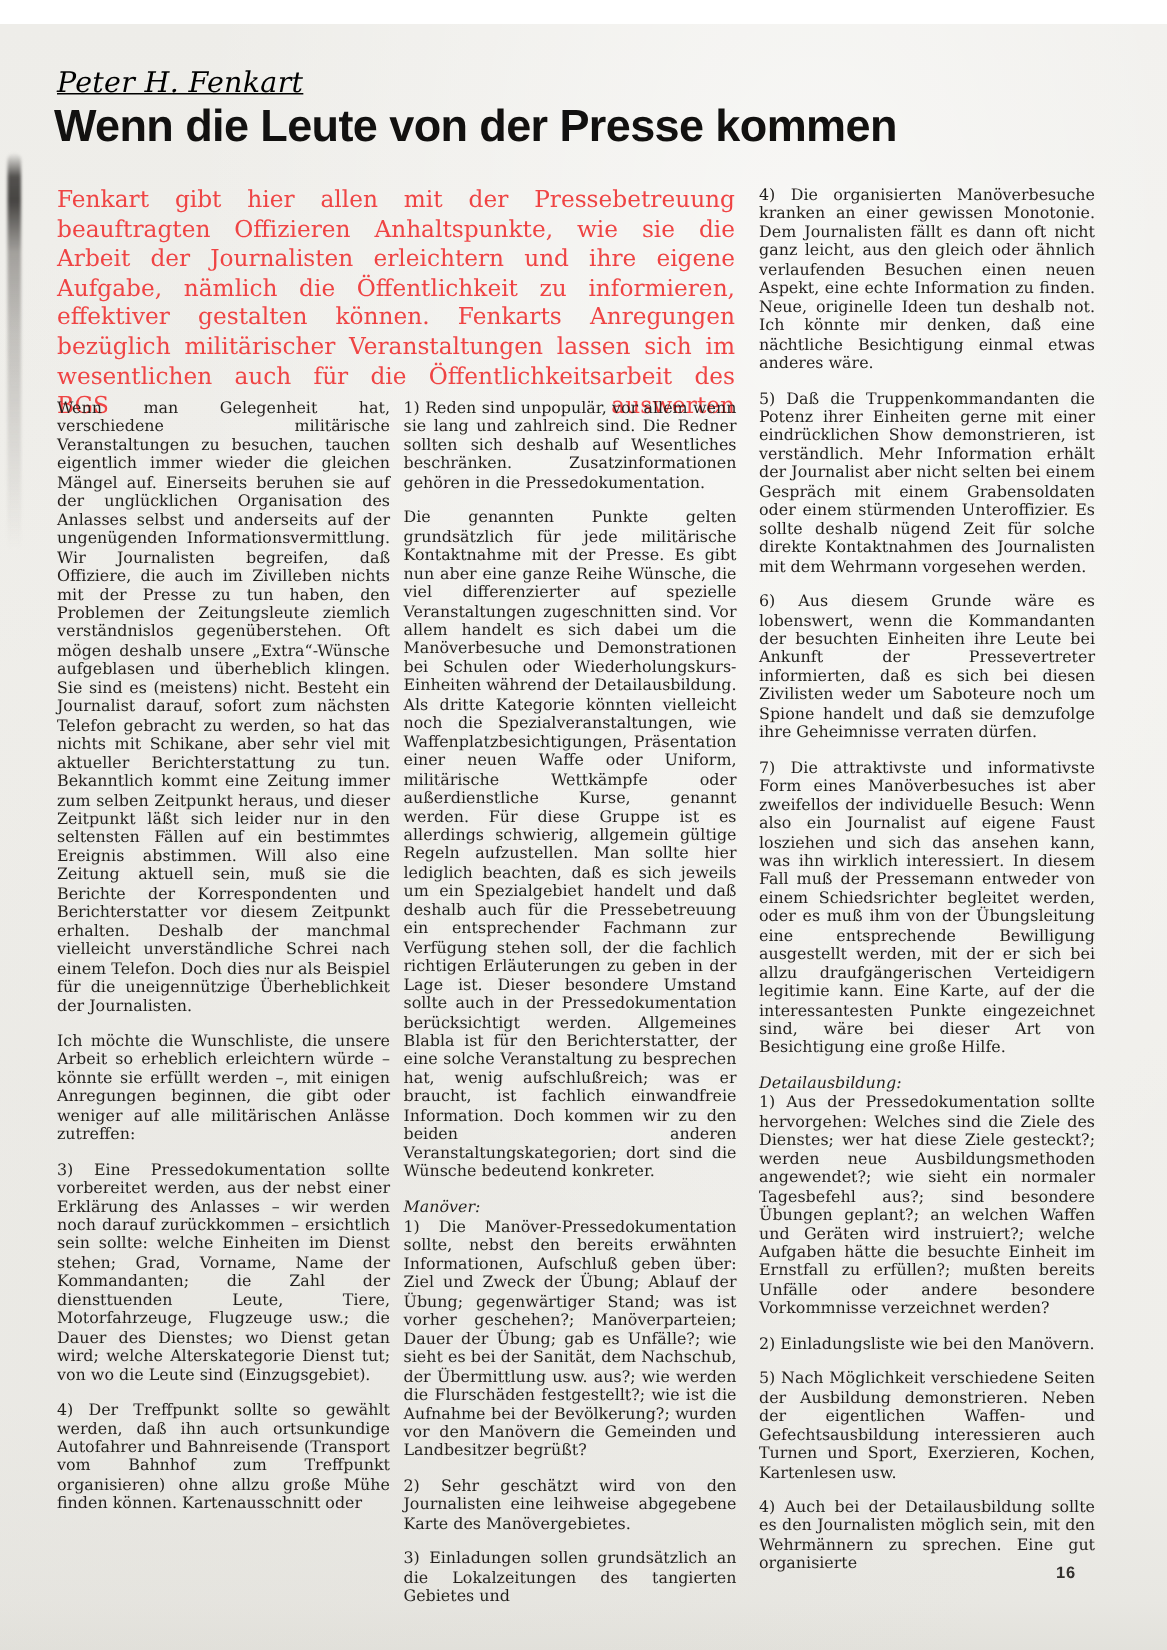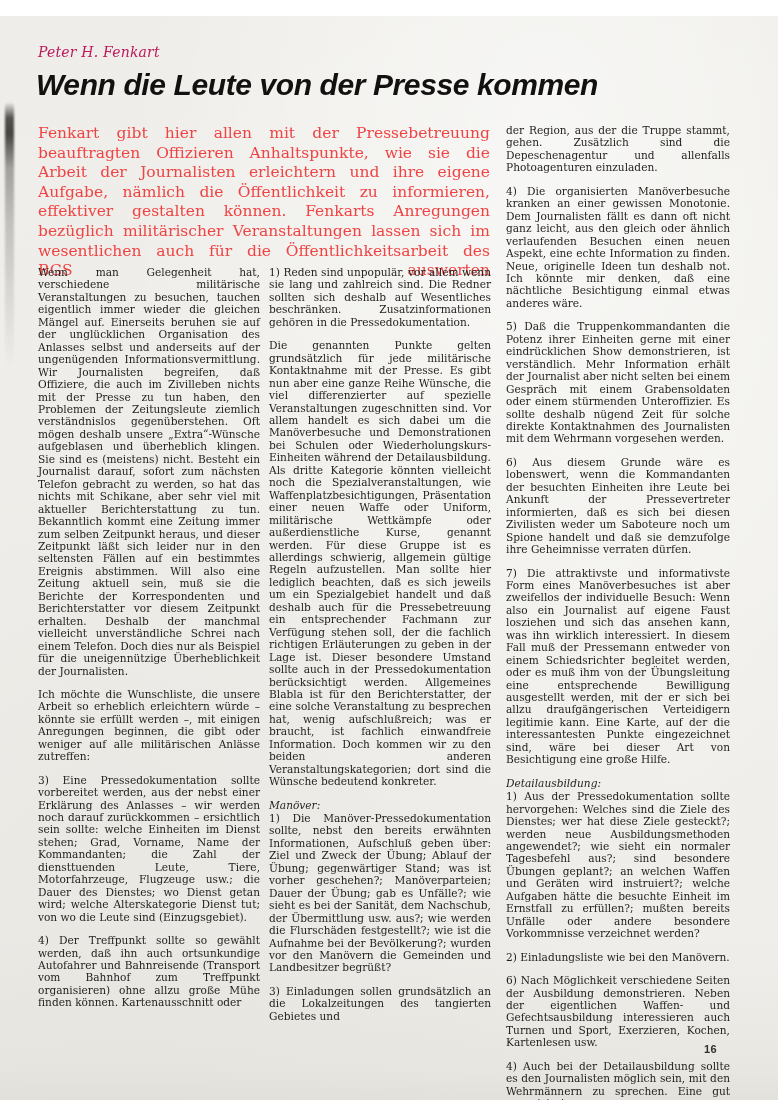--- a/index.html
+++ b/index.html
@@ -25,29 +25,29 @@
       rgba(40,38,36,0.85) 12%,
       rgba(70,66,62,0.45) 25%,
       rgba(90,86,82,0.30) 45%,
       rgba(110,106,102,0.18) 70%,
       rgba(120,116,112,0.0) 100%);
     border-radius:5px;
     filter:blur(1px);
   }
   .author{
     position:absolute;left:38px;top:44px;width:460px;
-    font-style:italic;font-size:14px;color:#be185d;
+    font-style:italic;font-size:19px;color:#000000;
     letter-spacing:0.2px;
+    text-decoration:underline;
   }
   .title{
     position:absolute;left:36px;top:68px;width:720px;
     font-family:"Liberation Sans", sans-serif;
     font-weight:bold;font-size:30px;letter-spacing:-0.4px;
     color:#121110;
-    font-style:italic;
   }
   .lead{
     position:absolute;left:38px;top:124px;width:452px;
     font-size:15.5px;line-height:19.6px;
     color:#ef4444;
     text-align:justify;text-align-last:justify;
     word-spacing:2px;
   }
   .col{
     position:absolute;width:222px;
@@ -86,29 +86,29 @@
   <p>Ich möchte die Wunschliste, die unsere Arbeit so erheblich erleichtern würde – könnte sie erfüllt werden –, mit einigen Anregungen beginnen, die gibt oder weniger auf alle militärischen Anlässe zutreffen:</p>
   <p>3) Eine Pressedokumentation sollte vorbereitet werden, aus der nebst einer Erklärung des Anlasses – wir werden noch darauf zurückkommen – ersichtlich sein sollte: welche Einheiten im Dienst stehen; Grad, Vorname, Name der Kommandanten; die Zahl der diensttuenden Leute, Tiere, Motorfahrzeuge, Flugzeuge usw.; die Dauer des Dienstes; wo Dienst getan wird; welche Alterskategorie Dienst tut; von wo die Leute sind (Einzugsgebiet).</p>
   <p>4) Der Treffpunkt sollte so gewählt werden, daß ihn auch ortsunkundige Autofahrer und Bahnreisende (Transport vom Bahnhof zum Treffpunkt organisieren) ohne allzu große Mühe finden können. Kartenausschnitt oder</p>
 </div>
 
 <div class="col" id="col2">
   <p>1) Reden sind unpopulär, vor allem wenn sie lang und zahlreich sind. Die Redner sollten sich deshalb auf Wesentliches beschränken. Zusatzinformationen gehören in die Pressedokumentation.</p>
   <p>Die genannten Punkte gelten grundsätzlich für jede militärische Kontaktnahme mit der Presse. Es gibt nun aber eine ganze Reihe Wünsche, die viel differenzierter auf spezielle Veranstaltungen zugeschnitten sind. Vor allem handelt es sich dabei um die Manöverbesuche und Demonstrationen bei Schulen oder Wiederholungskurs-Einheiten während der Detailausbildung. Als dritte Kategorie könnten vielleicht noch die Spezialveranstaltungen, wie Waffenplatzbesichtigungen, Präsentation einer neuen Waffe oder Uniform, militärische Wettkämpfe oder außerdienstliche Kurse, genannt werden. Für diese Gruppe ist es allerdings schwierig, allgemein gültige Regeln aufzustellen. Man sollte hier lediglich beachten, daß es sich jeweils um ein Spezialgebiet handelt und daß deshalb auch für die Pressebetreuung ein entsprechender Fachmann zur Verfügung stehen soll, der die fachlich richtigen Erläuterungen zu geben in der Lage ist. Dieser besondere Umstand sollte auch in der Pressedokumentation berücksichtigt werden. Allgemeines Blabla ist für den Berichterstatter, der eine solche Veranstaltung zu besprechen hat, wenig aufschlußreich; was er braucht, ist fachlich einwandfreie Information. Doch kommen wir zu den beiden anderen Veranstaltungskategorien; dort sind die Wünsche bedeutend konkreter.</p>
   <p class="subhead">Manöver:</p>
   <p class="after-subhead">1) Die Manöver-Pressedokumentation sollte, nebst den bereits erwähnten Informationen, Aufschluß geben über: Ziel und Zweck der Übung; Ablauf der Übung; gegenwärtiger Stand; was ist vorher geschehen?; Manöverparteien; Dauer der Übung; gab es Unfälle?; wie sieht es bei der Sanität, dem Nachschub, der Übermittlung usw. aus?; wie werden die Flurschäden festgestellt?; wie ist die Aufnahme bei der Bevölkerung?; wurden vor den Manövern die Gemeinden und Landbesitzer begrüßt?</p>
+  <p>2) Sehr geschätzt wird von den Journalisten eine leihweise abgegebene Karte des Manövergebietes.</p>
   <p>3) Einladungen sollen grundsätzlich an die Lokalzeitungen des tangierten Gebietes und</p>
 </div>
 
 <div class="col" id="col3">
-  <p>der Region, aus der die Truppe stammt, gehen. Zusätzlich sind die Depeschenagentur und allenfalls Photoagenturen einzuladen.</p>
   <p>4) Die organisierten Manöverbesuche kranken an einer gewissen Monotonie. Dem Journalisten fällt es dann oft nicht ganz leicht, aus den gleich oder ähnlich verlaufenden Besuchen einen neuen Aspekt, eine echte Information zu finden. Neue, originelle Ideen tun deshalb not. Ich könnte mir denken, daß eine nächtliche Besichtigung einmal etwas anderes wäre.</p>
   <p>5) Daß die Truppenkommandanten die Potenz ihrer Einheiten gerne mit einer eindrücklichen Show demonstrieren, ist verständlich. Mehr Information erhält der Journalist aber nicht selten bei einem Gespräch mit einem Grabensoldaten oder einem stürmenden Unteroffizier. Es sollte deshalb nügend Zeit für solche direkte Kontaktnahmen des Journalisten mit dem Wehrmann vorgesehen werden.</p>
   <p>6) Aus diesem Grunde wäre es lobenswert, wenn die Kommandanten der besuchten Einheiten ihre Leute bei Ankunft der Pressevertreter informierten, daß es sich bei diesen Zivilisten weder um Saboteure noch um Spione handelt und daß sie demzufolge ihre Geheimnisse verraten dürfen.</p>
   <p>7) Die attraktivste und informativste Form eines Manöverbesuches ist aber zweifellos der individuelle Besuch: Wenn also ein Journalist auf eigene Faust losziehen und sich das ansehen kann, was ihn wirklich interessiert. In diesem Fall muß der Pressemann entweder von einem Schiedsrichter begleitet werden, oder es muß ihm von der Übungsleitung eine entsprechende Bewilligung ausgestellt werden, mit der er sich bei allzu draufgängerischen Verteidigern legitimie kann. Eine Karte, auf der die interessantesten Punkte eingezeichnet sind, wäre bei dieser Art von Besichtigung eine große Hilfe.</p>
   <p class="subhead">Detailausbildung:</p>
   <p class="after-subhead">1) Aus der Pressedokumentation sollte hervorgehen: Welches sind die Ziele des Dienstes; wer hat diese Ziele gesteckt?; werden neue Ausbildungsmethoden angewendet?; wie sieht ein normaler Tagesbefehl aus?; sind besondere Übungen geplant?; an welchen Waffen und Geräten wird instruiert?; welche Aufgaben hätte die besuchte Einheit im Ernstfall zu erfüllen?; mußten bereits Unfälle oder andere besondere Vorkommnisse verzeichnet werden?</p>
   <p>2) Einladungsliste wie bei den Manövern.</p>
-  <p>6) Nach Möglichkeit verschiedene Seiten der Ausbildung demonstrieren. Neben der eigentlichen Waffen- und Gefechtsausbildung interessieren auch Turnen und Sport, Exerzieren, Kochen, Kartenlesen usw.</p>
+  <p>5) Nach Möglichkeit verschiedene Seiten der Ausbildung demonstrieren. Neben der eigentlichen Waffen- und Gefechtsausbildung interessieren auch Turnen und Sport, Exerzieren, Kochen, Kartenlesen usw.</p>
   <p>4) Auch bei der Detailausbildung sollte es den Journalisten möglich sein, mit den Wehrmännern zu sprechen. Eine gut organisierte</p>
 </div>
 
 <div class="page-number">16</div>
 
 </body></html>

